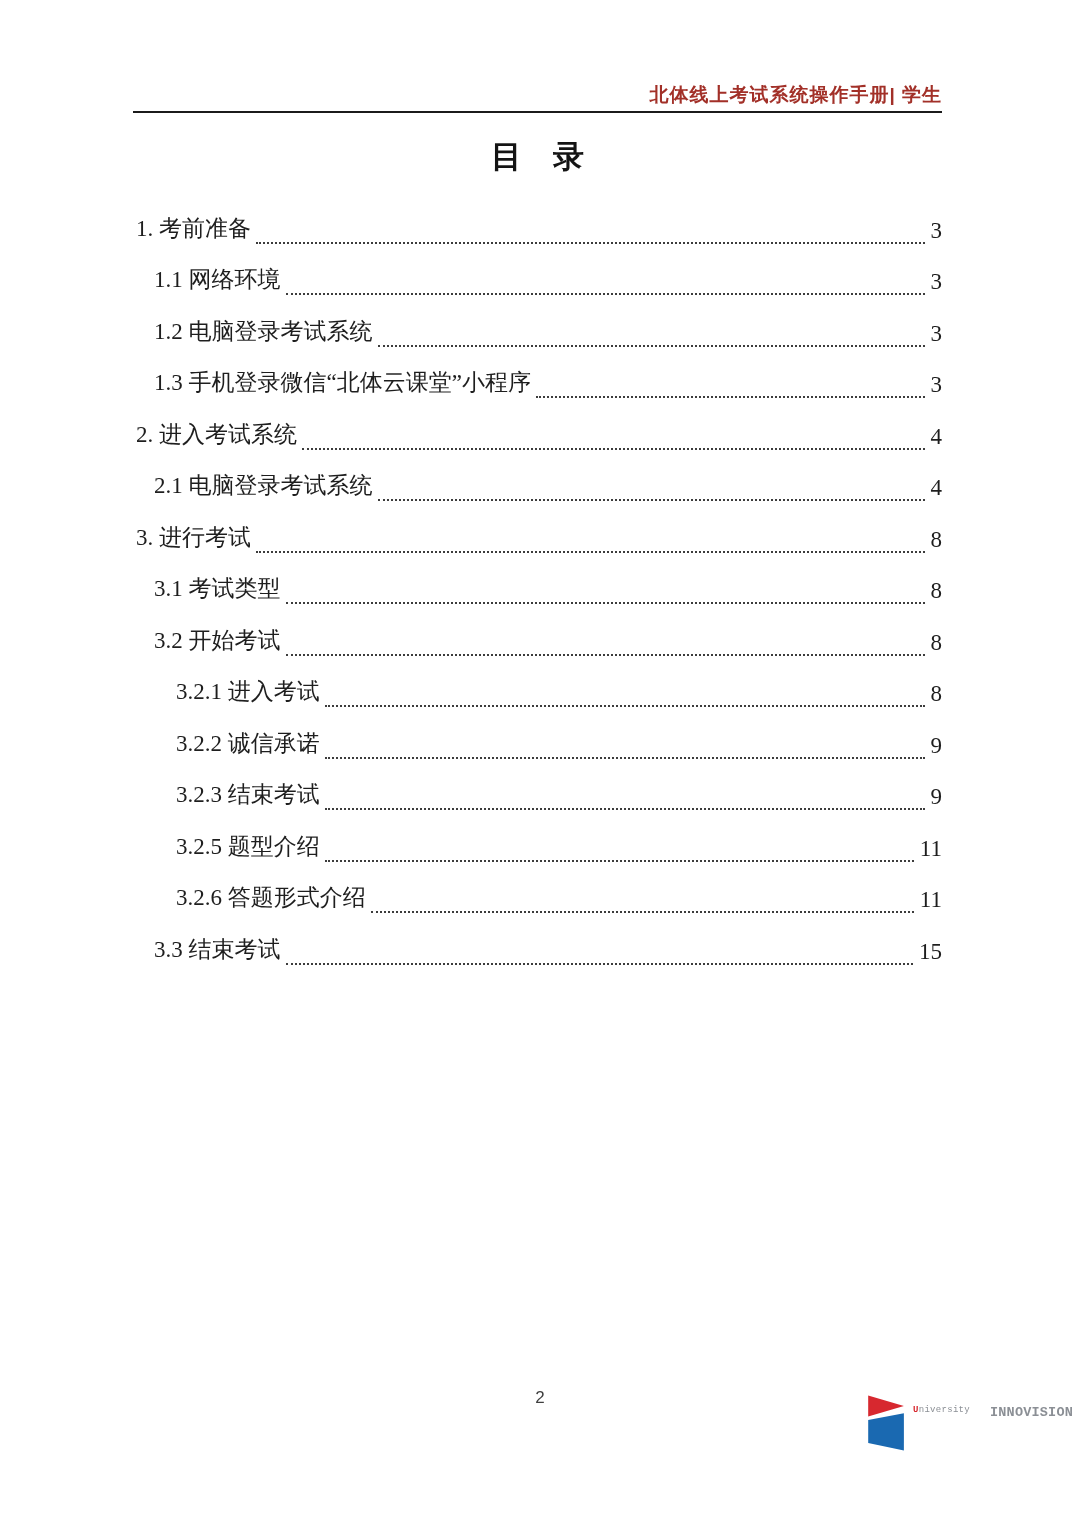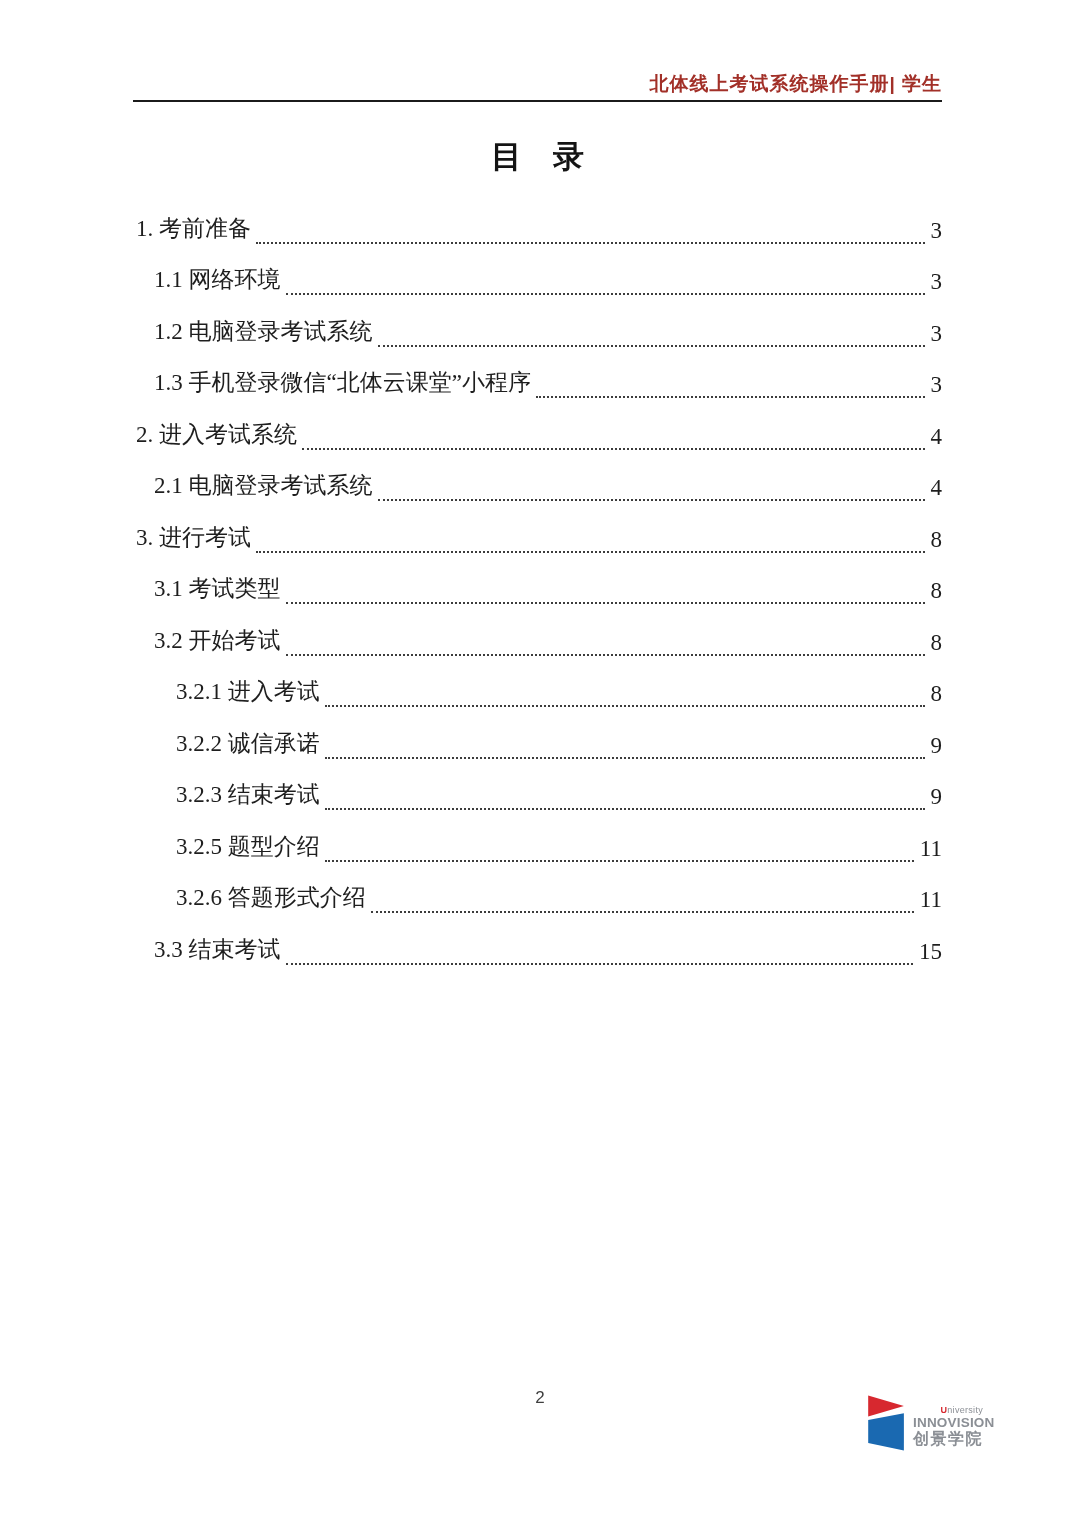--- a/index.html
+++ b/index.html
@@ -11,21 +11,21 @@
     margin: 0 auto;
     background: #ffffff;
     font-family: "Liberation Serif", "DejaVu Serif", serif;
     color: #1e1e1e;
     overflow: hidden;
   }
   
   .doc-header {
     position: absolute;
     left: 133px;
-    top: 0;
+    top: 11px;
     width: 809px;
     padding-top: 72px;
     padding-bottom: 4px;
     border-bottom: 2px solid #1b1b1b;
     text-align: right;
   }
   .doc-header .hdr-text {
     font-family: "Liberation Sans", "DejaVu Sans", sans-serif;
     font-weight: bold;
     font-size: 19px;
@@ -87,26 +87,27 @@
   .logo {
     position: absolute;
     top: 1393px;
     right: 97px;
     display: flex;
     align-items: flex-start;
   }
   .logo-mark { width: 42px; height: 64px; margin-right: 7px; }
   .logo-text {
     display: flex;
-    flex-direction: column;
+    flex-direction: row;
     padding-top: 13px;
     width: 70px;
-    font-family: Liberation Sans, sans-serif;
+    font-family: Liberation Mono, monospace;
     color: #8b8f95;
     line-height: 1.05;
+    gap: 20px;
   }
   .logo-univ {
     font-size: 9px;
     text-align: right;
     letter-spacing: 0.3px;
     margin-bottom: 1px;
   }
   .logo-univ .u-red { color: #d7282f; font-weight: bold; }
   .logo-en {
     font-size: 13.5px;

